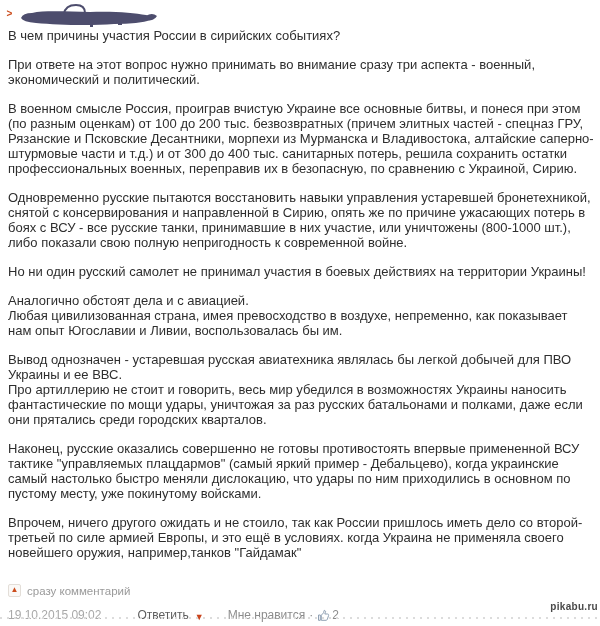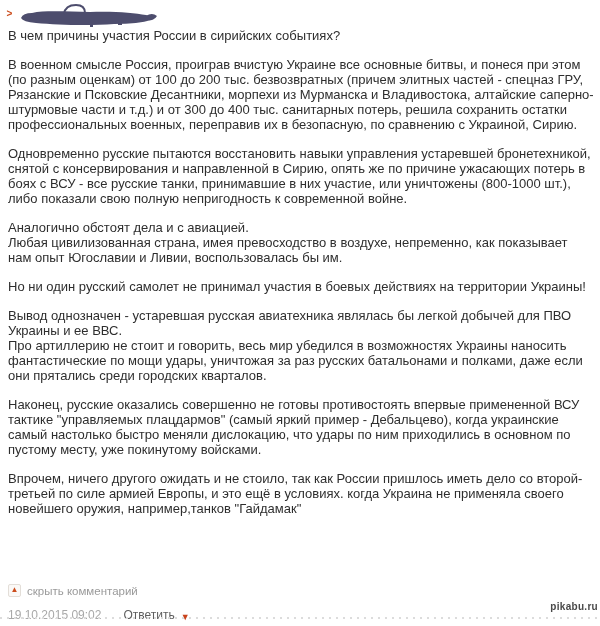--- a/index.html
+++ b/index.html
@@ -26,21 +26,21 @@
   .hide-row { position:absolute; top:584px; left:8px; display:flex; align-items:center; }
   .hide-caret {
     display:inline-block; width:11px; height:11px; line-height:9px; text-align:center;
     border:1px solid #e3ded8; border-radius:2px; background:#fbf9f7;
     color:#cc4d1d; font-size:8px; cursor:pointer;
   }
   .hide-label { margin-left:6px; font-size:11.5px; color:#9a9a9a; cursor:pointer; }
   
   .meta-row { position:absolute; top:608px; left:8px; display:flex; align-items:center; font-size:12px; }
   .timestamp { color:#a8a8a8; }
-  .reply { margin-left:22px; color:#5e5e5e; cursor:pointer; display:flex; align-items:flex-end; }
+  .reply { margin-left:36px; color:#5e5e5e; cursor:pointer; display:flex; align-items:flex-end; }
   .reply-arrow { color:#c9431c; font-size:9px; margin-left:6px; }
   .like { margin-left:24px; color:#8c8c8c; cursor:pointer; display:flex; align-items:center; }
   .like .dot { margin:0 4px; }
   .like .thumb { margin-right:2px; display:inline-block; }
   .like .count { color:#8c8c8c; }
   
   .dotted-line {
     position:absolute; top:617px; left:0; width:600px; height:2px;
     background:repeating-linear-gradient(90deg,#dcdcdc 0 2px,transparent 2px 7px);
   }
@@ -63,42 +63,52 @@
       <path d="M3,14 Q5,9 14,9 C28,6 52,8 72,8 C96,7 116,9 128,11 Q137,13 133,16 Q121,20 96,20 C72,22 40,21 18,19 Q5,18 3,14 Z" fill="#4d4d6d"></path>
       <path d="M46,10 C47,3 52,1 58,1 C64,1 67,4 67,9" fill="none" stroke="#4d4d6d" stroke-width="2"></path>
       <path d="M128,12 q6,-4 11,0 q-3,5 -9,4" fill="#4d4d6d"></path>
       <rect x="72" y="20" width="3" height="3" fill="#4d4d6d"></rect>
       <rect x="100" y="19" width="4" height="2" fill="#4d4d6d"></rect>
     </svg>
   </div>
 
   <div class="post-body">
     <p>В чем причины участия России в сирийских событиях?</p>
+    <p>При ответе на этот вопрос нужно принимать во внимание сразу три аспекта - военный, экономический и политический.</p>
     <p>В военном смысле Россия, проиграв вчистую Украине все основные битвы, и понеся при этом (по разным оценкам) от 100 до 200 тыс. безвозвратных (причем элитных частей - спецназ ГРУ, Рязанские и Псковские Десантники, морпехи из Мурманска и Владивостока, алтайские саперно-штурмовые части и т.д.) и от 300 до 400 тыс. санитарных потерь, решила сохранить остатки профессиональных военных, переправив их в безопасную, по сравнению с Украиной, Сирию.</p>
     <p>Одновременно русские пытаются восстановить навыки управления устаревшей бронетехникой, снятой с консервирования и направленной в Сирию, опять же по причине ужасающих потерь в боях с ВСУ - все русские танки, принимавшие в них участие, или уничтожены (800-1000 шт.), либо показали свою полную непригодность к современной войне.</p>
+    <p>Но ни один русский самолет не принимал участия в боевых действиях на территории Украины!</p>
     <p>Аналогично обстоят дела и с авиацией.
 Любая цивилизованная страна, имея превосходство в воздухе, непременно, как показывает нам опыт Югославии и Ливии, воспользовалась бы им.</p>
-    <p>Но ни один русский самолет не принимал участия в боевых действиях на территории Украины!</p>
     <p>Вывод однозначен - устаревшая русская авиатехника являлась бы легкой добычей для ПВО Украины и ее ВВС.
 Про артиллерию не стоит и говорить, весь мир убедился в возможностях Украины наносить фантастические по мощи удары, уничтожая за раз русских батальонами и полками, даже если они прятались среди городских кварталов.</p>
     <p>Наконец, русские оказались совершенно не готовы противостоять впервые примененной ВСУ тактике "управляемых плацдармов" (самый яркий пример - Дебальцево), когда украинские самый настолько быстро меняли дислокацию, что удары по ним приходились в основном по пустому месту, уже покинутому войсками.</p>
     <p>Впрочем, ничего другого ожидать и не стоило, так как России пришлось иметь дело со второй-третьей по силе армией Европы, и это ещё в условиях. когда Украина не применяла своего новейшего оружия, например,танков "Гайдамак"</p>
   </div>
 
   <div class="hide-row">
     <span class="hide-caret">
       <span>▲</span>
     </span>
-    <span class="hide-label">скрыть комментарий</span>
+    <span class="hide-label">сразу комментарий</span>
   </div>
 
   <div class="meta-row">
     <span class="timestamp">19.10.2015 09:02</span>
     <span class="reply">
       <span>Ответить</span>
       <span class="reply-arrow">▼</span>
+    </span>
+    <span class="like">
+      <span>Мне нравится</span>
+      <span class="dot">·</span>
+      <svg class="thumb" width="13" height="13" viewBox="0 0 13 13">
+        <path d="M1.5,6 h1.8 v5.3 H1.5 z" fill="none" stroke="#8fa0b3" stroke-width="1"></path>
+        <path d="M4.3,11.3 V6.2 L6.6,3.8 L7.2,1.4 c1.1,0 1.7,0.9 1.2,2 L7.8,5 h2.8 c0.8,0 1.3,0.7 1,1.5 l-1.3,3.9 c-0.2,0.5-0.7,0.9-1.2,0.9 z" fill="none" stroke="#8fa0b3" stroke-width="1"></path>
+      </svg>
+      <span class="count">2</span>
     </span>
   </div>
 
   <div class="dotted-line"></div>
   <div class="watermark">pikabu.ru</div>
 
 </div>
 
 </body></html>

